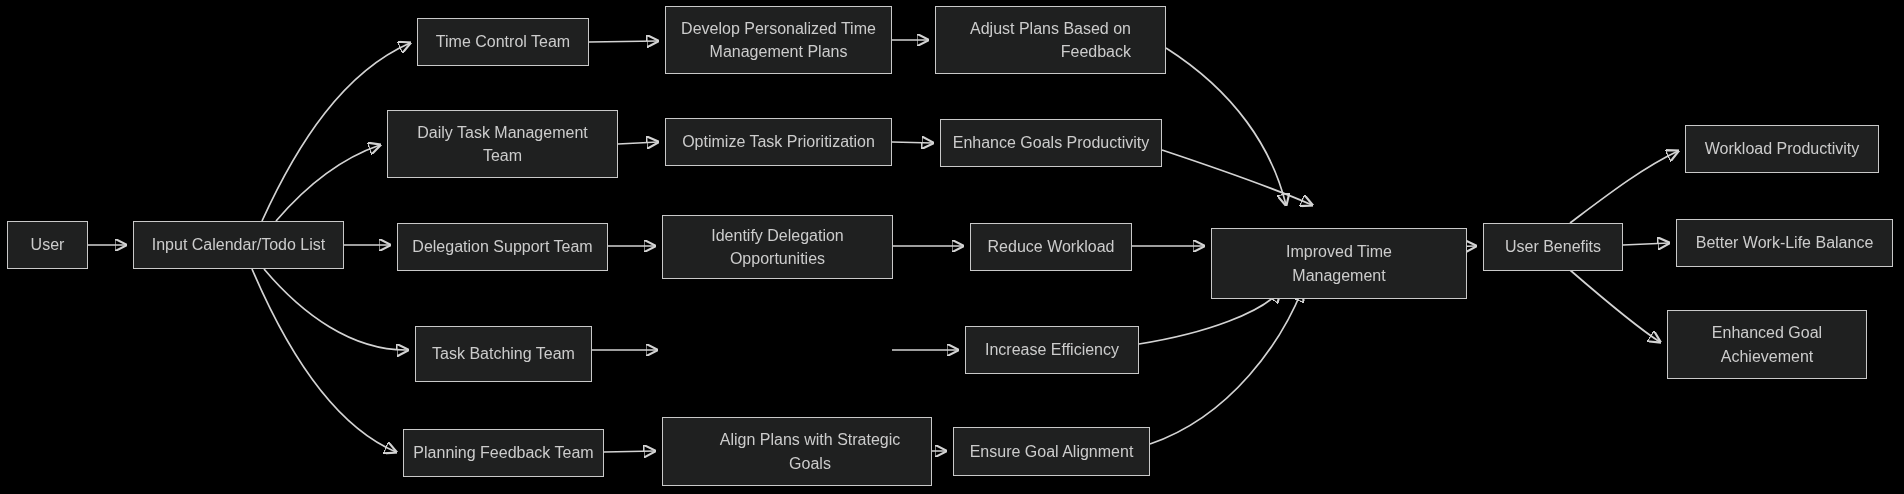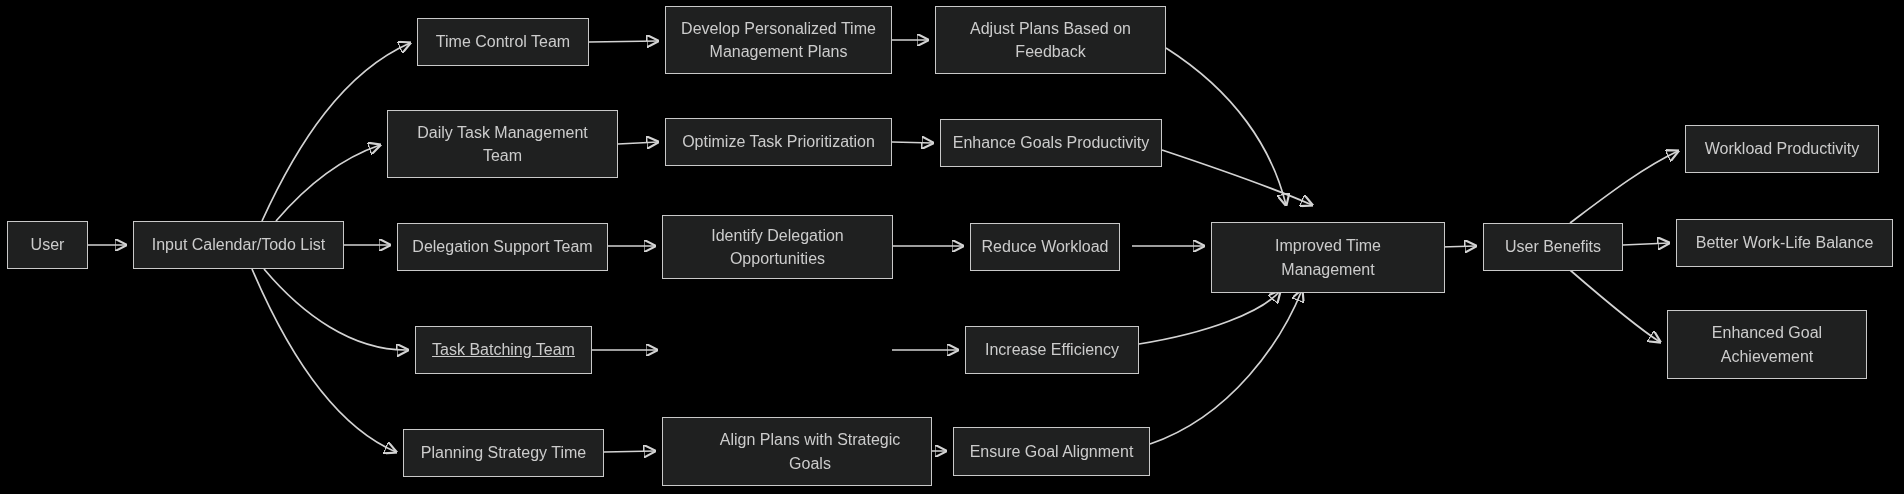--- a/index.html
+++ b/index.html
@@ -81,34 +81,34 @@
     <path d="M1623,245 L1669,243" marker-end="url(#arrow)"></path>
     <path d="M1570,270 C1607,302 1638,328 1660,342" marker-end="url(#arrow)"></path>
   </svg>
 
   <div class="node" style="left:133px; top:221px; width:211px; height:48px;">Input Calendar/Todo List</div>
   <div class="node" style="left:7px; top:221px; width:81px; height:48px;">User</div>
 
   <div class="node" style="left:417px; top:18px; width:172px; height:48px;text-align:right;">Time Control Team</div>
   <div class="node wrap" style="left:387px; top:110px; width:231px; height:68px;">Daily Task Management<br>Team</div>
   <div class="node" style="left:397px; top:223px; width:211px; height:48px;">Delegation Support Team</div>
-  <div class="node" style="left:415px; top:326px; width:177px; height:48px;text-decoration:underline;">Task Batching Team</div>
-  <div class="node" style="left:403px; top:429px; width:201px; height:48px;">Planning Strategy Time</div>
+  <div class="node" style="left:415px; top:326px; width:177px; height:56px;">Task Batching Team</div>
+  <div class="node" style="left:403px; top:429px; width:201px; height:48px;">Planning Feedback Team</div>
 
   <div class="node wrap" style="left:665px; top:6px; width:227px; height:68px;">Develop Personalized Time<br>Management Plans</div>
   <div class="node" style="left:665px; top:118px; width:227px; height:48px;">Optimize Task Prioritization</div>
   <div class="node wrap" style="left:662px; top:215px; width:231px; height:64px;">Identify Delegation<br>Opportunities</div>
   <div class="node wrap" style="left:662px; top:417px; width:270px; height:69px;padding-left:32px;">Align Plans with Strategic<br>Goals</div>
 
-  <div class="node wrap" style="left:935px; top:6px; width:231px; height:68px;">Adjust Plans Based on<br>Feedback</div>
+  <div class="node wrap" style="left:935px; top:6px; width:231px; height:68px;text-align:right;">Adjust Plans Based on<br>Feedback</div>
   <div class="node" style="left:940px; top:119px; width:222px; height:48px;">Enhance Goals Productivity</div>
-  <div class="node" style="left:970px; top:223px; width:150px; height:48px;">Reduce Workload</div>
+  <div class="node" style="left:970px; top:223px; width:162px; height:48px;">Reduce Workload</div>
   <div class="node" style="left:965px; top:326px; width:174px; height:48px;">Increase Efficiency</div>
   <div class="node" style="left:953px; top:427px; width:197px; height:49px;">Ensure Goal Alignment</div>
 
-  <div class="node wrap" style="left:1211px; top:222px; width:234px; height:71px;">Improved Time<br>Management</div>
+  <div class="node wrap" style="left:1211px; top:228px; width:256px; height:71px;">Improved Time<br>Management</div>
   <div class="node" style="left:1483px; top:223px; width:140px; height:48px;">User Benefits</div>
 
   <div class="node" style="left:1685px; top:125px; width:194px; height:48px;">Workload Productivity</div>
   <div class="node" style="left:1676px; top:219px; width:217px; height:48px;">Better Work-Life Balance</div>
   <div class="node wrap" style="left:1667px; top:310px; width:200px; height:69px;">Enhanced Goal<br>Achievement</div>
 
 </div>
 
 </body></html>

